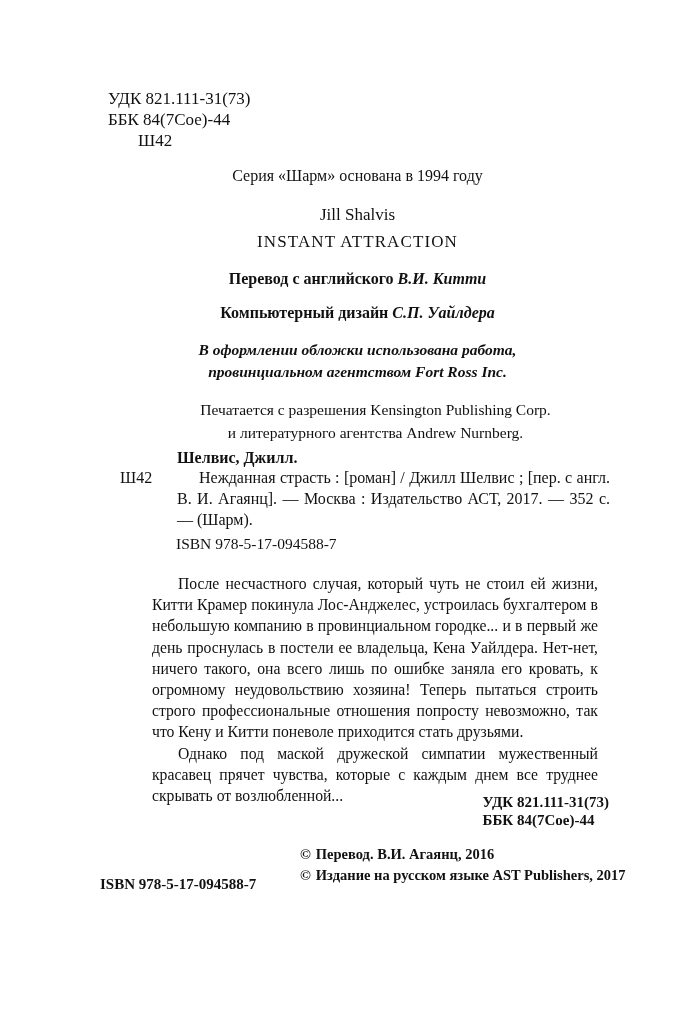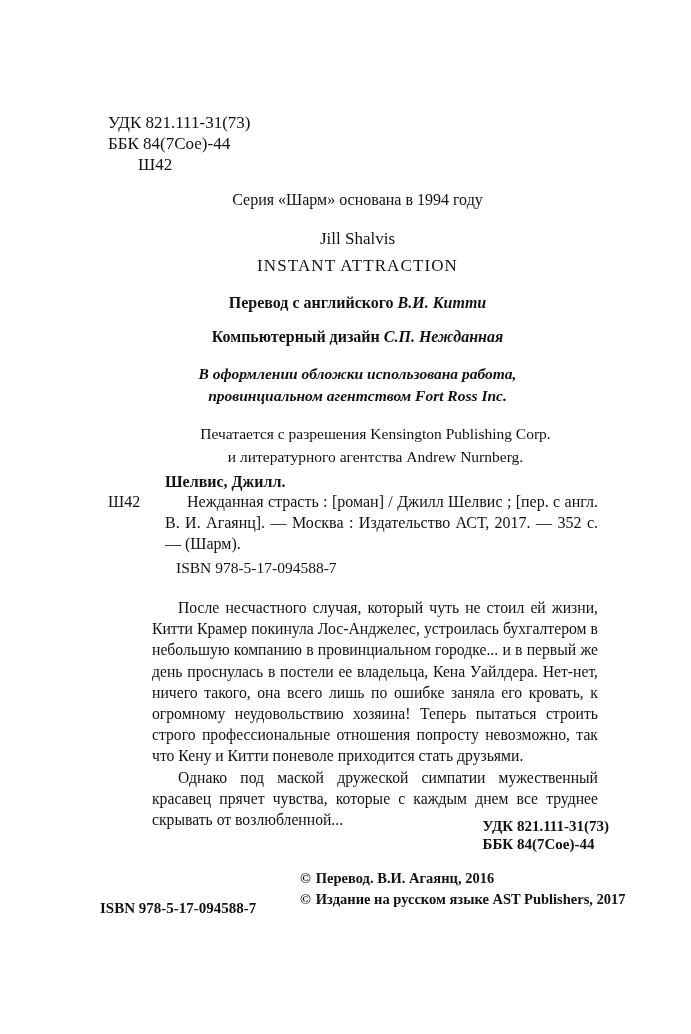--- a/index.html
+++ b/index.html
@@ -13,21 +13,20 @@
     position: relative;
     font-family: "Liberation Serif", "DejaVu Serif", serif;
     color: #111111;
     overflow: hidden;
   }
   .page {
     position: absolute;
     left: 0; top: 0;
     width: 691px;
     height: 870px;
-    margin-top: 24px;
   }
 
   
   .class-block {
     position: absolute;
     left: 108px;
     top: 88px;
     font-size: 17px;
     line-height: 21px;
     white-space: nowrap;
@@ -74,21 +73,21 @@
   }
   .permission {
     font-size: 15.5px;
     line-height: 1.45;
     padding-left: 36px;
   }
 
   
   .biblio {
     position: absolute;
-    left: 108px;
+    left: 120px;
     top: 448px;
     width: 490px;
     font-size: 16px;
     font-family: Liberation Serif, serif;
   }
   .biblio-head {
     font-weight: bold;
     margin-left: 57px;
     line-height: 1.25;
   }
@@ -180,21 +179,21 @@
 
     <div class="line title-orig">INSTANT ATTRACTION</div>
 
     <div class="line credit-line">
       <span>Перевод с английского</span>
       <span class="nm">В.И. Китти</span>
     </div>
 
     <div class="line credit-line">
       <span>Компьютерный дизайн</span>
-      <span class="nm">С.П. Нежданная</span>
+      <span class="nm">С.П. Уайлдера</span>
     </div>
 
     <div class="cover-credit">
       <div>В оформлении обложки использована работа,</div>
       <div>провинциальном агентством Fort Ross Inc.</div>
     </div>
 
     <div class="permission">
       <div>Печатается с разрешения Kensington Publishing Corp.</div>
       <div>и литературного агентства Andrew Nurnberg.</div>

